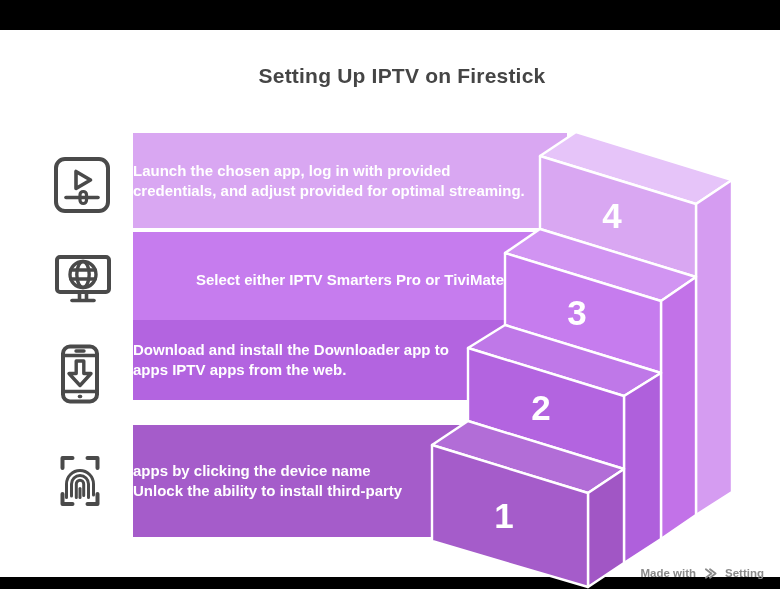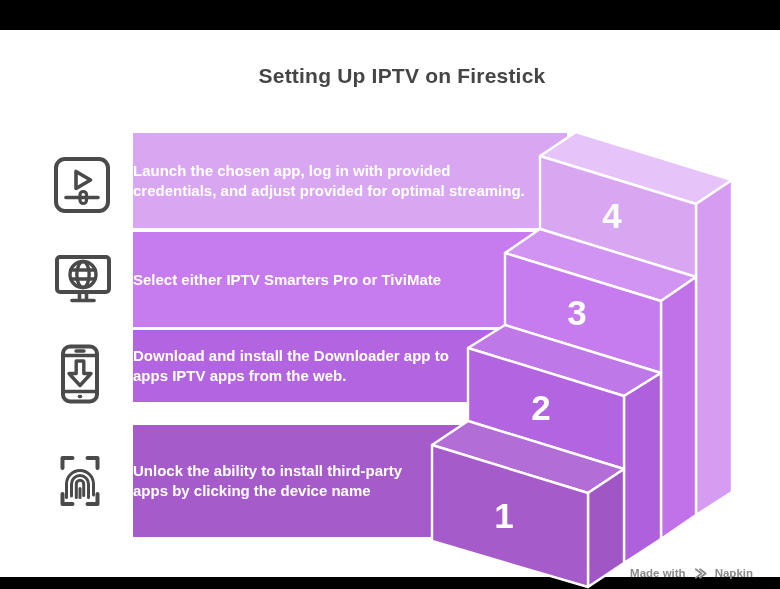--- a/index.html
+++ b/index.html
@@ -12,37 +12,37 @@
   .bar-bottom{top:577px;height:12px;}
   .title{
     position:absolute;top:50px;left:0;width:780px;text-align:center;
     font-size:21px;font-weight:700;color:var(--title-text);letter-spacing:.2px;margin-left:12px;
   }
   .row{position:absolute;left:133px;width:434px;display:flex;align-items:center;}
   .row .row-text{margin:0;padding-left:0;font-size:15px;line-height:20px;
     font-weight:600;color:var(--row-text);}
   .row .line{display:block;white-space:nowrap;}
   .row1{top:133px;height:95px;background:var(--step4-front);}
-  .row2{top:232px;height:95px;background:var(--step3-front);}
-  .row3{top:330px;height:72px;background:var(--step2-front);}
+  .row2{top:232px;height:95px;background:var(--step3-front);justify-content:center;}
+  .row3{top:320px;height:80px;background:var(--step2-front);}
   .row4{top:425px;height:112px;background:var(--step1-front);}
   .icon{position:absolute;width:60px;height:60px;}
   .icon svg{width:60px;height:60px;display:block;}
   .icon path,.icon rect,.icon circle,.icon ellipse,.icon line{
     fill:none;stroke:var(--icon-stroke);stroke-linecap:round;stroke-linejoin:round;}
   .icon1{left:52px;top:155px;}
   .icon2{left:53px;top:249px;}
   .icon3{left:50px;top:344px;}
   .icon4{left:50px;top:451px;}
   .stairs{position:absolute;left:0;top:0;width:780px;height:589px;pointer-events:none;}
   .stairs polygon{stroke:var(--outline);stroke-width:2.4;stroke-linejoin:round;}
   .stairs text{fill:#ffffff;font-size:35px;font-weight:700;text-anchor:middle;
     font-family:"Liberation Sans", sans-serif;}
   .watermark{
-    position:absolute;top:565px;right:27px;height:16px;display:flex;align-items:center;gap:8px;
+    position:absolute;top:565px;right:16px;height:16px;display:flex;align-items:center;gap:8px;
     color:var(--watermark-text);font-size:11.5px;font-weight:600;
   }
   .watermark svg{display:block;}
 </style>
 </head>
 <body>
 
 <div class="canvas">
 
   <div class="bar bar-top"></div>
@@ -62,22 +62,22 @@
     </p>
   </div>
   <div class="row row3">
     <p class="row-text">
       <span class="line">Download and install the Downloader app to</span>
       <span class="line">apps IPTV apps from the web.</span>
     </p>
   </div>
   <div class="row row4">
     <p class="row-text">
+      <span class="line">apps by clicking the device name</span>
       <span class="line">Unlock the ability to install third-party</span>
-      <span class="line">apps by clicking the device name</span>
     </p>
   </div>
 
   <div class="icon icon1">
     <svg viewBox="0 0 60 60">
       <rect x="4" y="4" width="52" height="52" rx="9" stroke-width="4"></rect>
       <path d="M24,16.5 L24,33.5 L38.5,25 Z" stroke-width="3.6"></path>
       <line x1="14" y1="42.5" x2="46" y2="42.5" stroke-width="3.6"></line>
       <rect x="28" y="36.5" width="6.5" height="12" rx="3.2" stroke-width="3.2"></rect>
     </svg>
@@ -139,16 +139,16 @@
     <text x="541" y="420">2</text>
     <text x="504" y="528">1</text>
   </svg>
 
   <div class="watermark">
     <span>Made with</span>
     <svg width="13" height="13" viewBox="0 0 14 14">
       <path d="M2,2.5 L8,7 L2,11.5" fill="none" stroke="var(--watermark-text)" stroke-width="2" stroke-linecap="round" stroke-linejoin="round"></path>
       <path d="M6.5,2.5 L12.5,7 L6.5,11.5" fill="none" stroke="var(--watermark-text)" stroke-width="2" stroke-linecap="round" stroke-linejoin="round"></path>
     </svg>
-    <span>Napkin</span>
+    <span>Setting</span>
   </div>
 
 </div>
 
 </body></html>

